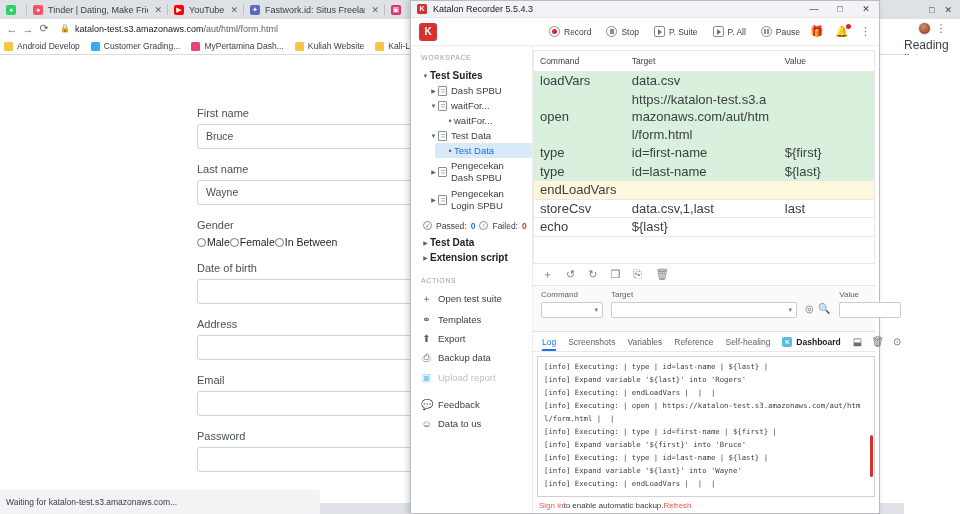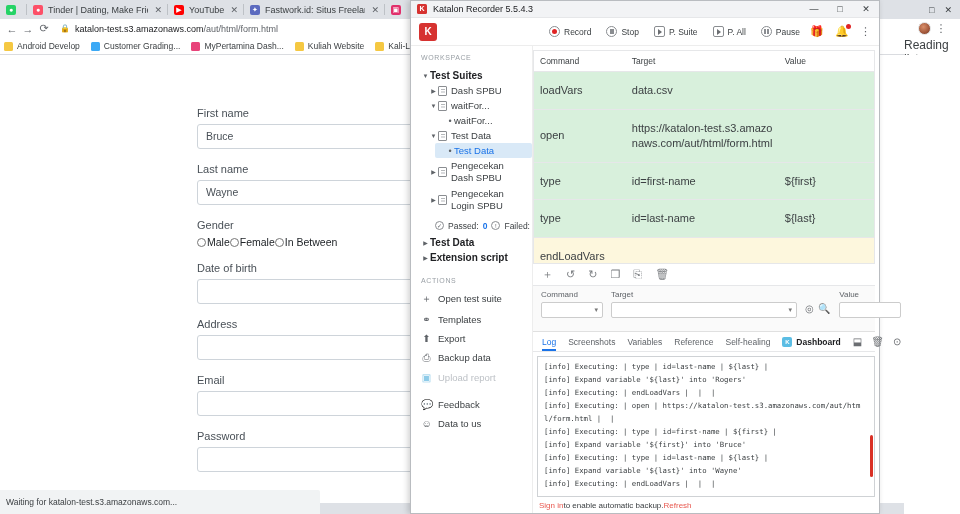--- a/index.html
+++ b/index.html
@@ -216,21 +216,21 @@
     height: 1px; background: #b5b8bb; box-shadow: 0 2.5px 0 #b5b8bb;
   }
   .tnode { font-size: 9.5px; color: #3c4043; }
   .tnode.root { font-weight: bold; font-size: 10px; color: #202124; }
   .tnode.sel-txt { color: #1a73e8; }
   .bullet { width: 8px; flex: 0 0 8px; color: #5f6368; font-size: 9px; text-align: center; }
   .two-line { line-height: 1.25; }
 
   .passfail {
     display: flex; align-items: center; gap: 4px;
-    font-size: 8.5px; color: #3c4043; margin: 7px 0 4px 16px;
+    font-size: 8.5px; color: #3c4043; margin: 7px 0 4px 4px;
   }
   .circ-ic {
     width: 9px; height: 9px; border: 1px solid #8a8d91; border-radius: 50%;
     display: inline-flex; align-items: center; justify-content: center;
     font-size: 6px; color: #5f6368; flex: 0 0 9px;
   }
   .num-blue { color: #1a73e8; font-weight: bold; }
   .num-red { color: #d93025; font-weight: bold; }
 
   .act-row {
@@ -251,21 +251,21 @@
     flex: 0 0 214px; border-bottom: 1px solid #e6e7e9;
     border-left: 1px solid #e6e7e9; margin: 4px 4px 0 0; overflow: hidden;
     border-top: 1px solid #e6e7e9; border-right: 1px solid #e6e7e9;
   }
   table.cmd { width: 100%; border-collapse: collapse; table-layout: fixed; }
   table.cmd th {
     text-align: left; font-size: 8.5px; font-weight: normal; color: #3c4043;
     padding: 5px 6px; background: #fff; border-bottom: 1px solid #e6e7e9;
   }
   table.cmd td {
-    font-size: 11px; color: #3c4043; padding: 11px 6px;
+    font-size: 13px; color: #3c4043; padding: 0 6px;
     border-bottom: 1px solid #e6e7e9; vertical-align: middle;
     word-break: break-all; line-height: 1.35;
   }
   tr.green td { background: #d8f0dc; }
   tr.yellow td { background: #fdf7dd; }
   tr.plain td { background: #fff; }
   .col-cmd { width: 27%; }
   .col-tgt { width: 45%; }
   .col-val { width: 28%; }
 

